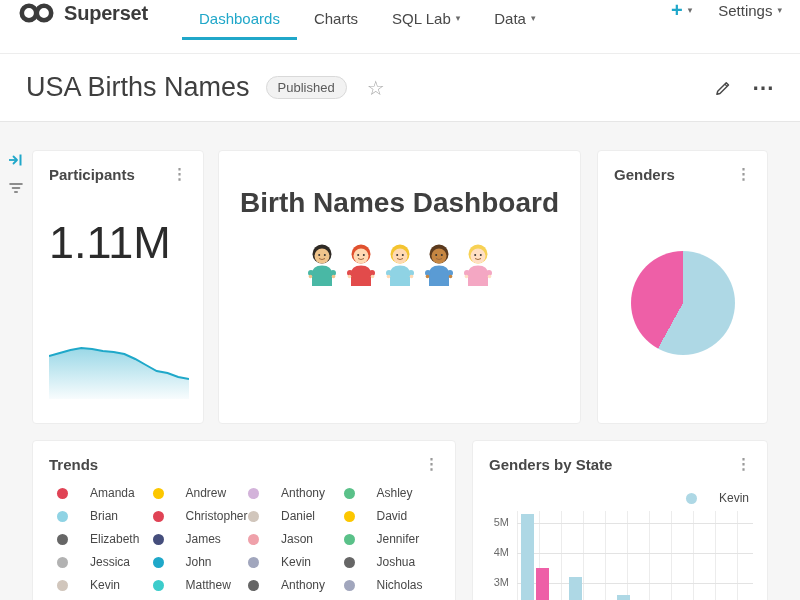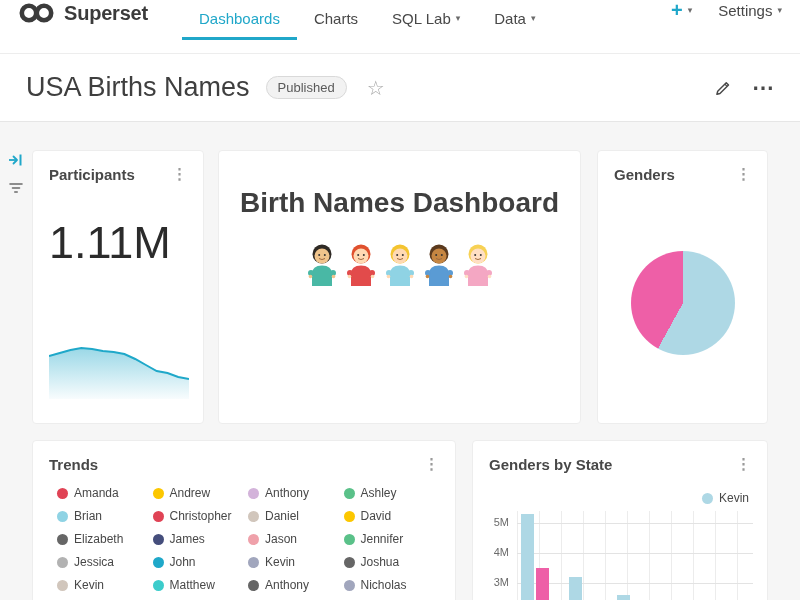--- a/index.html
+++ b/index.html
@@ -56,21 +56,21 @@
   .card-markdown { left: 218px; top: 28px; width: 363px; height: 274px; }
   .md-heading { margin-top: 36px; text-align: center; font-size: 28px; font-weight: 600; color: #3f3f3f; }
   .kids-row { display: flex; justify-content: center; gap: 5px; margin-top: 24px; }
 
   .card-genders { left: 597px; top: 28px; width: 171px; height: 274px; }
   .pie { position: absolute; left: 33px; top: 100px; width: 104px; height: 104px; border-radius: 50%; }
 
   .card-trends { left: 32px; top: 318px; width: 424px; height: 300px; }
   .trends-legend { display: grid; grid-template-columns: repeat(4, 1fr);
                    row-gap: 9px; padding: 0 16px 0 24px; margin-top: 13px; }
-  .legend-item { display: flex; align-items: center; font-size: 12px; color: #484848; cursor: pointer; }
+  .legend-item { display: flex; align-items: center; font-size: 12px; color: #484848; cursor: pointer; gap: 16px; }
   .dot { width: 11px; height: 11px; border-radius: 50%; margin-right: 6px; flex: 0 0 auto; }
   .legend-label { white-space: nowrap; }
 
   .card-gstate { left: 472px; top: 318px; width: 296px; height: 300px; }
   .gstate-legend { position: absolute; right: 18px; top: 50px; }
   .gstate-yaxis { position: absolute; left: 0; top: 0; right: 0; bottom: 0; pointer-events: none; }
   .ytick { position: absolute; left: 0; width: 36px; text-align: right;
            font-size: 11px; color: #6b6b6b; }
   .gstate-plot { position: absolute; left: 44px; right: 14px; top: 70px; height: 380px; }
   .vgrid { position: absolute; top: 0; bottom: 0; width: 1px; background: #ececec; }

